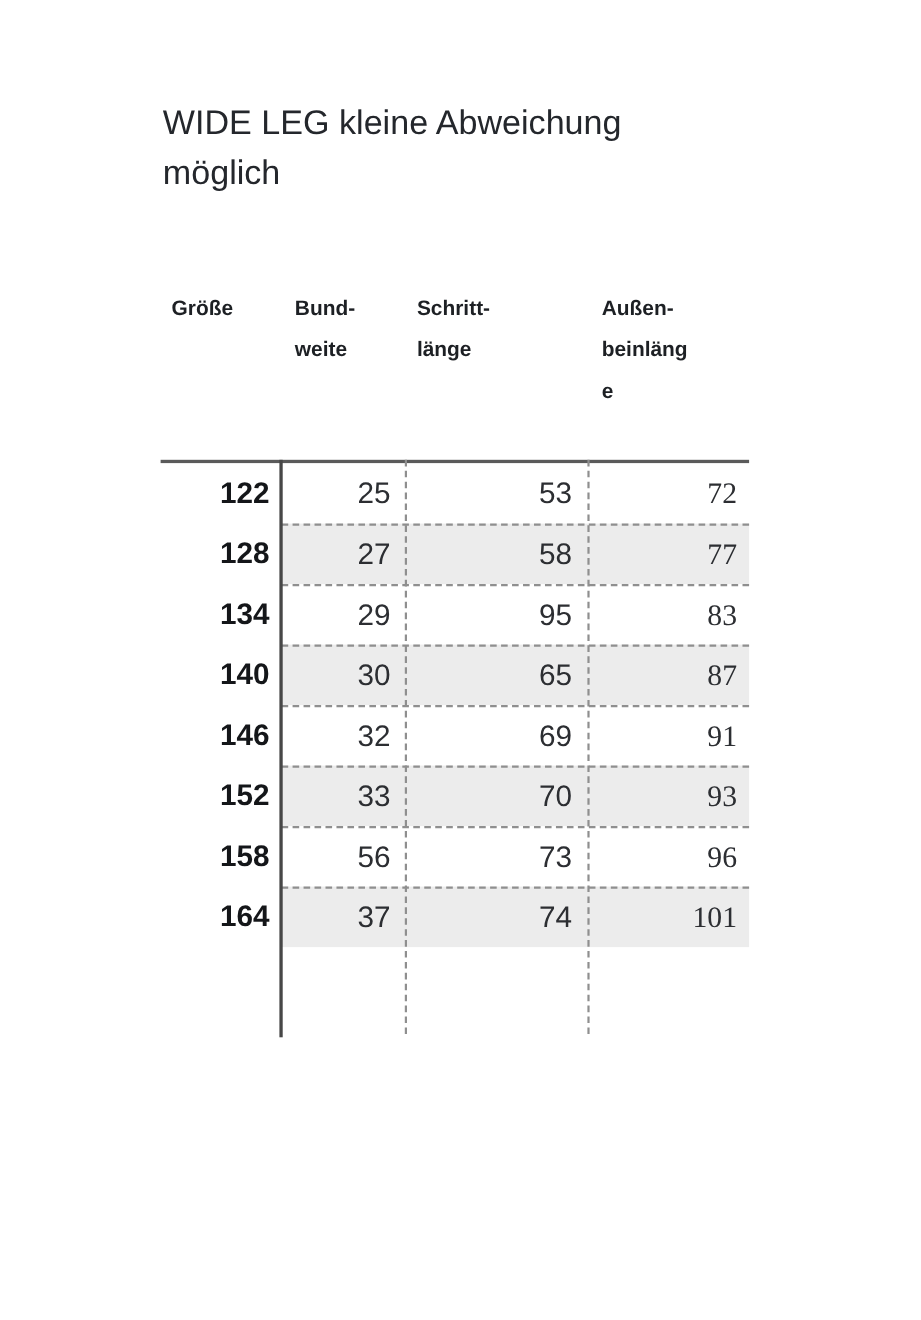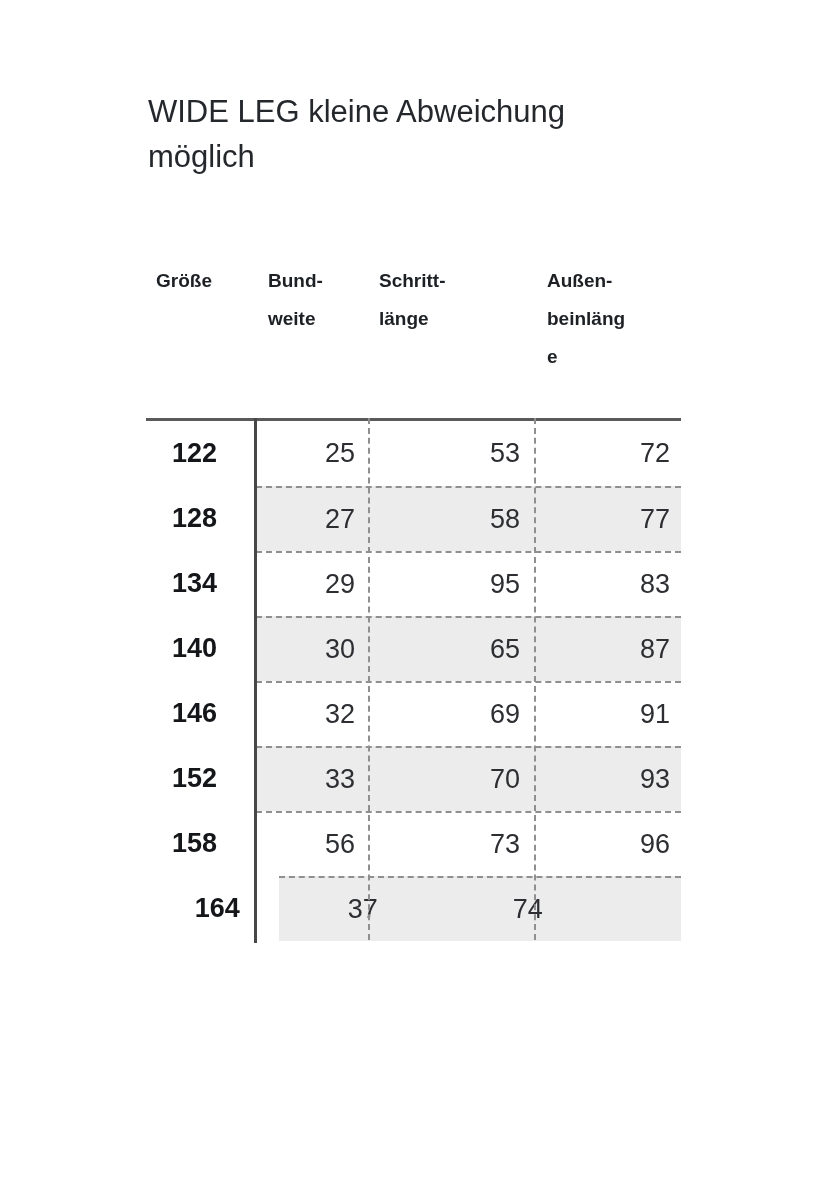--- a/index.html
+++ b/index.html
@@ -37,35 +37,35 @@
   .th.c1{ width:110px; padding-left:10px; }
   .th.c2{ width:113px; padding-left:12px; }
   .th.c3{ width:166px; padding-left:10px; }
   .th.c4{ width:146px; padding-left:12px; }
 
   
   .table-body{
     position:absolute; left:146px; top:418px; width:535px;
     border-top:3px solid #5a5a5a;
   }
-  .t-row{ display:flex; height:65px;gap:28px; }
+  .t-row{ display:flex; height:55px; }
   .cell{
     display:flex; align-items:center; justify-content:flex-end;
     font-size:27px; color:var(--text-num);
   }
   .cell.size{
     width:110px; padding-right:11px;
     font-weight:700; color:#141619;
   }
   .row-data{ display:flex; width:425px; }
   .row-data.shaded{ background:var(--row-shade); }
   .t-row + .t-row .row-data{ border-top:2px dashed var(--dashed-line); }
   .cell.bund{ width:113px; padding-right:14px; }
   .cell.schritt{ width:166px; padding-right:15px; }
-  .cell.aussen{ width:146px; padding-right:11px; }
+  .cell.aussen{ width:146px; padding-right:11px;font-family:Liberation Serif, serif; }
 
   
   .vline-solid{
     position:absolute; left:254px; top:418px;
     width:3px; height:525px; background:#474747;
   }
   .vline-dashed{
     position:absolute; top:418px;
     width:0; height:522px;
     border-left:2px dashed var(--dashed-line);
@@ -147,19 +147,20 @@
       <div class="cell bund">56</div>
       <div class="cell schritt">73</div>
       <div class="cell aussen">96</div>
     </div>
   </div>
     <div class="t-row">
     <div class="cell size">164</div>
     <div class="row-data shaded">
       <div class="cell bund">37</div>
       <div class="cell schritt">74</div>
+      <div class="cell aussen">101</div>
     </div>
   </div>
   </div>
 
 <div class="vline-solid"></div>
 <div class="vline-dashed vd1"></div>
 <div class="vline-dashed vd2"></div>
 
 </body></html>

